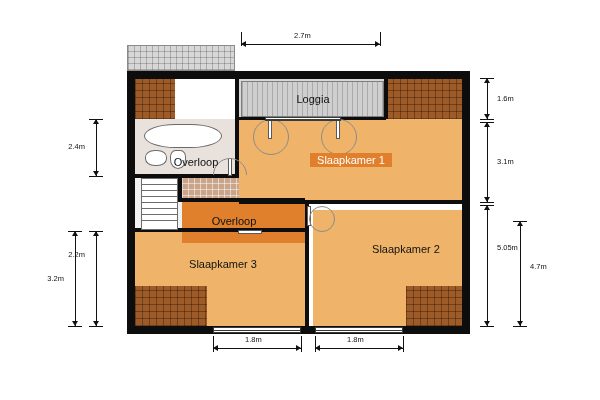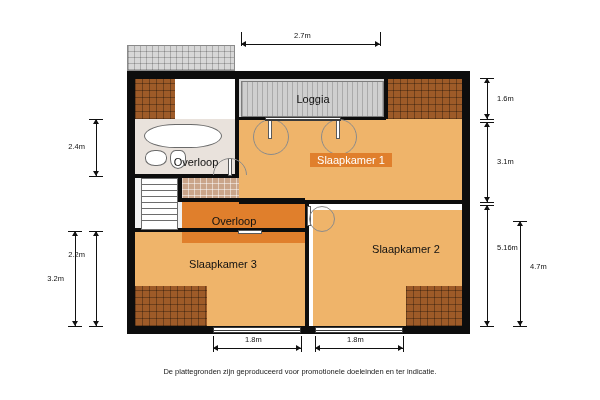--- a/index.html
+++ b/index.html
@@ -302,21 +302,21 @@
   <div class="arrow arrow-d" style="left:484px; top:197px;"></div>
   <div class="tick dim-h" style="left:480px; top:122px; width:14px; height:1px;"></div>
   <div class="tick dim-h" style="left:480px; top:202px; width:14px; height:1px;"></div>
   <div class="dim-text" style="left:497px; top:157px;">3.1m</div>
 
   <div class="dim-line dim-v" style="left:487px; top:206px; width:1px; height:120px;"></div>
   <div class="arrow arrow-u" style="left:484px; top:205px;"></div>
   <div class="arrow arrow-d" style="left:484px; top:321px;"></div>
   <div class="tick dim-h" style="left:480px; top:205px; width:14px; height:1px;"></div>
   <div class="tick dim-h" style="left:480px; top:326px; width:14px; height:1px;"></div>
-  <div class="dim-text" style="left:497px; top:243px;">5.16m</div>
+  <div class="dim-text" style="left:497px; top:243px;">5.05m</div>
 
   <div class="dim-line dim-v" style="left:520px; top:222px; width:1px; height:104px;"></div>
   <div class="arrow arrow-u" style="left:517px; top:221px;"></div>
   <div class="arrow arrow-d" style="left:517px; top:321px;"></div>
   <div class="tick dim-h" style="left:513px; top:221px; width:14px; height:1px;"></div>
   <div class="tick dim-h" style="left:513px; top:326px; width:14px; height:1px;"></div>
   <div class="dim-text" style="left:530px; top:262px;">4.7m</div>
 
   <div class="dim-line dim-h" style="left:213px; top:348px; width:88px;"></div>
   <div class="arrow arrow-l" style="left:213px; top:345px;"></div>
@@ -326,16 +326,15 @@
   <div class="dim-text" style="left:245px; top:335px;">1.8m</div>
 
   <div class="dim-line dim-h" style="left:315px; top:348px; width:88px;"></div>
   <div class="arrow arrow-l" style="left:315px; top:345px;"></div>
   <div class="arrow arrow-r" style="left:398px; top:345px;"></div>
   <div class="tick dim-v" style="left:315px; top:336px; width:1px; height:16px;"></div>
   <div class="tick dim-v" style="left:403px; top:336px; width:1px; height:16px;"></div>
   <div class="dim-text" style="left:347px; top:335px;">1.8m</div>
 
   <div class="footer">
-    <div>De plattegronden zijn geproduceerd voor promotionele doeleinden en ter indicatie.</div>
   </div>
 
 </div>
 
 </body></html>

